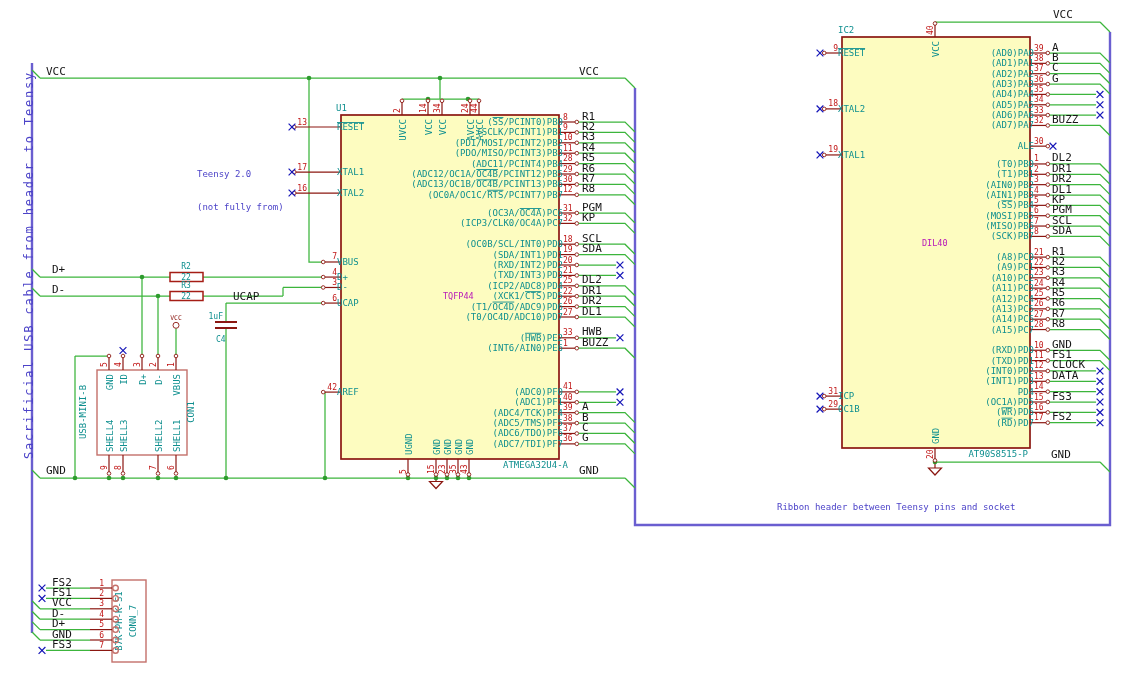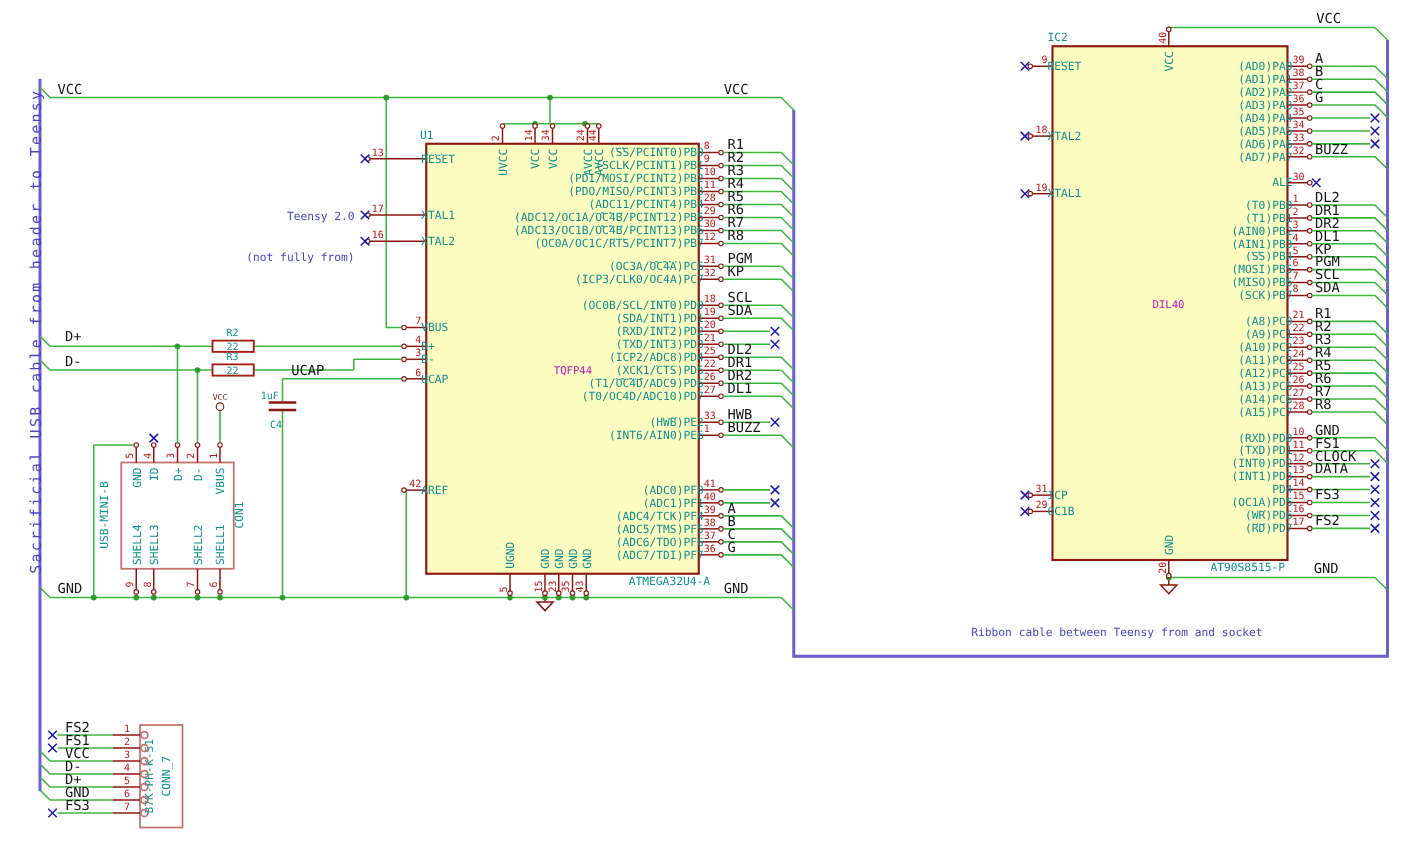--- a/index.html
+++ b/index.html
@@ -18,21 +18,21 @@
   .ncx{stroke:var(--nc);stroke-width:1.2;}
   text{stroke:none;}
   .t-pin{fill:var(--cyan);font:9px "DejaVu Sans Mono",monospace;}
   .t-num{fill:var(--num);font:8px "DejaVu Sans Mono",monospace;}
   .t-lbl{fill:var(--lbl);font:11px "DejaVu Sans Mono",monospace;}
   .t-ref{fill:var(--cyan);font:9px "DejaVu Sans Mono",monospace;}
   .t-sm{fill:var(--cyan);font:8px "DejaVu Sans Mono",monospace;}
   .t-fp{fill:var(--mag);font:8.5px "DejaVu Sans Mono",monospace;}
   .t-pw{fill:var(--pin);font:6.5px "DejaVu Sans Mono",monospace;}
   .lab{position:absolute;color:var(--lbl);font:11px "DejaVu Sans Mono",monospace;white-space:pre;}
-  .note{position:absolute;color:var(--note);font:9px "DejaVu Sans Mono",monospace;white-space:pre;line-height:11px;text-align:right;}
+  .note{position:absolute;color:var(--note);font:9px "DejaVu Sans Mono",monospace;white-space:pre;line-height:11px;}
   .vnote{position:absolute;left:22px;top:459px;transform:rotate(-90deg);transform-origin:0 0;
          color:var(--note);font:12px "DejaVu Sans Mono",monospace;letter-spacing:1.8px;white-space:pre;}
 </style>
 </head>
 <body>
 
 <div class="canvas">
 
   <svg id="schem" width="1131" height="690" viewBox="0 0 1131 690">
 
@@ -878,15 +878,15 @@
   <span class="lab" style="left:579px;top:464px">GND</span>
   <span class="lab" style="left:1051px;top:448px">GND</span>
   <span class="lab" style="left:52px;top:263px">D+</span>
   <span class="lab" style="left:52px;top:283px">D-</span>
   <span class="lab" style="left:233px;top:290px">UCAP</span>
 
   <div class="note" style="left:197px;top:147px">
     <div>Teensy 2.0</div>
     <div>(not fully from)</div>
   </div>
-  <div class="note" style="left:777px;top:502px">Ribbon cable between Teensy from and socket</div>
+  <div class="note" style="left:777px;top:502px">Ribbon header between Teensy pins and socket</div>
   <div class="vnote">Sacrificial USB cable from header to Teensy</div>
 </div>
 
 </body></html>

